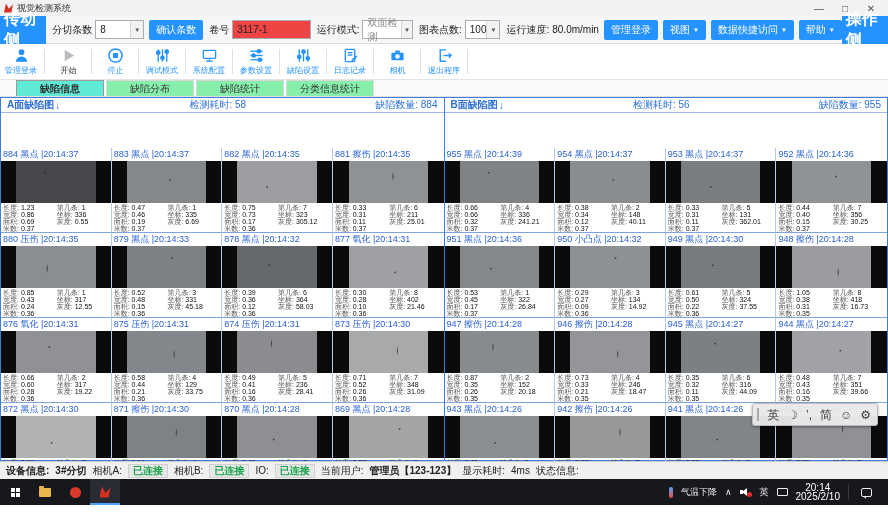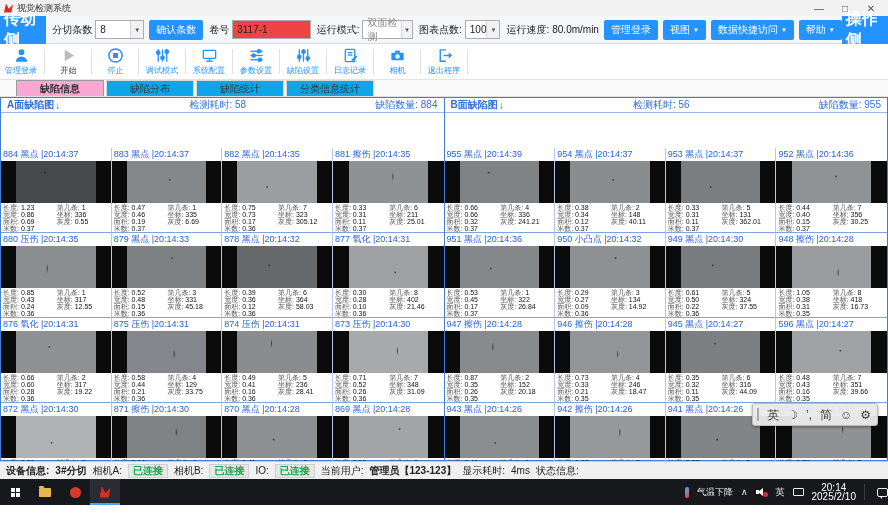--- a/index.html
+++ b/index.html
@@ -33,22 +33,22 @@
   .ribbon-btn svg { width:17px; height:17px; }
   .ribbon-btn .rb-label { font-size:8.5px; color:#2492ff; white-space:nowrap; transform:scale(0.95); }
   .ribbon-btn.disabled .rb-label { color:#333; }
   .rb-sep { width:1px; background:#e0e0e0; margin:5px 2px; }
 
   
   .tabs1 { height:17px; background:#f0f0f0; border-bottom:1px solid #c9c9c9; display:flex; align-items:flex-end; padding-left:2px; flex:0 0 auto; }
   .tabs1 .tab { font-size:10px; color:#333; padding:1px 7px 2px; border:1px solid transparent; white-space:nowrap; }
   .tabs1 .tab.active { background:#fff; border-color:#bbb; border-bottom-color:#fff; }
   .tabs2 { height:17px; background:#fafafa; border-bottom:1px solid #e0e0e0; display:flex; align-items:stretch; padding-left:16px; flex:0 0 auto; }
-  .tabs2 .tab { width:88px; font-size:10px; color:#333; display:flex; align-items:center; justify-content:center; border:1px solid #d8d8d8; border-bottom:none; background:#0ea5e9; margin-right:2px; }
-  .tabs2 .tab.active { background:#f9a8d4; border-color:#9a9a9a; font-weight:bold; }
+  .tabs2 .tab { width:88px; font-size:10px; color:#333; display:flex; align-items:center; justify-content:center; border:1px solid #d8d8d8; border-bottom:none; background:#86efac; margin-right:2px; }
+  .tabs2 .tab.active { background:#5eead4; border-color:#9a9a9a; font-weight:bold; }
 
   
   .main { flex:0 0 auto; height:364px; display:flex; }
   .panel { flex:1; border:1px solid #3f7ed8; display:flex; flex-direction:column; min-width:0; }
   .panel + .panel { border-left:none; }
   .panel-header { height:16px; display:flex; align-items:center; padding:0 6px; font-size:10px; color:#2f6fd6; border-bottom:1px solid #9db8e6; }
   .panel-header .ph-title { font-weight:bold; white-space:nowrap; }
   .panel-header .ph-sort { margin-left:1px; }
   .panel-header .ph-mid { margin:0 auto; white-space:nowrap; }
   .panel-header .ph-right { white-space:nowrap; }
@@ -71,21 +71,21 @@
   
   .taskbar { height:26px; background:#17181c; display:flex; align-items:center; color:#fff; flex:0 0 auto; }
   .tb-icon { width:30px; height:26px; display:flex; align-items:center; justify-content:center; position:relative; }
   .win-logo { display:grid; grid-template-columns:4px 4px; grid-template-rows:4px 4px; gap:1px; }
   .win-logo i { background:#fff; }
   .tk-folder { width:12px; height:9px; background:#e8b64c; border-radius:1px; position:relative; }
   .tk-folder:before { content:""; position:absolute; top:-2px; left:0; width:5px; height:2px; background:#e8b64c; border-radius:1px 1px 0 0; }
   .tk-red { width:11px; height:11px; border-radius:50%; background:#d93a2b; }
   .tb-icon.active { background:#2a2c33; box-shadow:inset 0 -2px 0 #4aa3ff; }
   .tk-applogo { width:11px; height:11px; background:#d62f22; clip-path:polygon(0 100%,22% 0,55% 58%,100% 8%,82% 100%); }
-  .tray { margin-left:auto; display:flex; align-items:center; gap:8px; padding-right:0; }
+  .tray { margin-left:auto; display:flex; align-items:center; gap:8px; padding-right:16px; }
   .thermo { width:4px; height:11px; border-radius:2px; background:linear-gradient(180deg,#4aa3ff 0%,#e74c3c 100%); }
   .tray-text { font-size:9px; color:#eee; }
   .tray-glyph { font-size:9px; color:#eee; }
   .speaker { position:relative; width:12px; height:10px; }
   .speaker .sp-body { position:absolute; left:0; top:3px; width:3px; height:4px; background:#fff; }
   .speaker .sp-cone { position:absolute; left:2px; top:1px; width:0; height:0; border-top:4px solid transparent; border-bottom:4px solid transparent; border-right:5px solid #fff; }
   .speaker .badge { position:absolute; right:0; bottom:0; width:5px; height:5px; border-radius:50%; background:#e02b2b; }
   .kbd-icon { width:11px; height:8px; border:1px solid #eee; border-radius:1px; }
   .clock { font-size:10px; line-height:9px; text-align:center; color:#fff; }
   .notif { width:11px; height:9px; border:1px solid #eee; border-radius:2px; position:relative; margin-left:4px; }
@@ -729,21 +729,21 @@
                 <div><span class="lbl">米数: </span><span class="val">0.35</span></div>
               </div>
               <div class="col">
                 <div><span class="lbl">第几条: </span><span class="val">6</span></div>
                 <div><span class="lbl">坐标: </span><span class="val">316</span></div>
                 <div><span class="lbl">灰度: </span><span class="val">44.09</span></div>
               </div>
             </div>
           </div>
           <div class="cell">
-            <div class="cell-header">596 黑点 |20:14:27</div>
+            <div class="cell-header">944 黑点 |20:14:27</div>
             <div class="cell-img" style="background: radial-gradient(2px at 58% 47%, rgba(20, 20, 20, 0.8), transparent 70%), linear-gradient(90deg, rgb(11, 11, 11) 0px, rgb(11, 11, 11) 14%, rgb(160, 162, 165) 14%, rgb(160, 162, 165) 86%, rgb(11, 11, 11) 86%, rgb(11, 11, 11) 100%);"></div>
             <div class="cell-info">
               <div class="col">
                 <div><span class="lbl">长度: </span><span class="val">0.48</span></div>
                 <div><span class="lbl">宽度: </span><span class="val">0.43</span></div>
                 <div><span class="lbl">面积: </span><span class="val">0.16</span></div>
                 <div><span class="lbl">米数: </span><span class="val">0.35</span></div>
               </div>
               <div class="col">
                 <div><span class="lbl">第几条: </span><span class="val">7</span></div>

